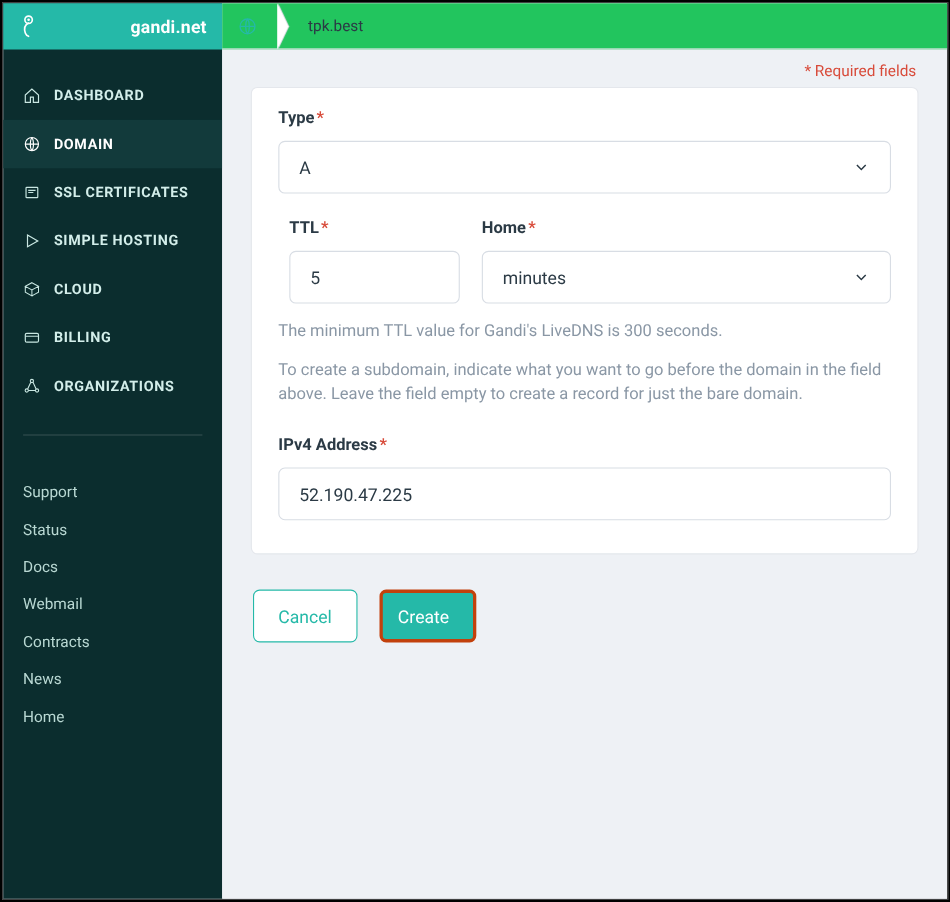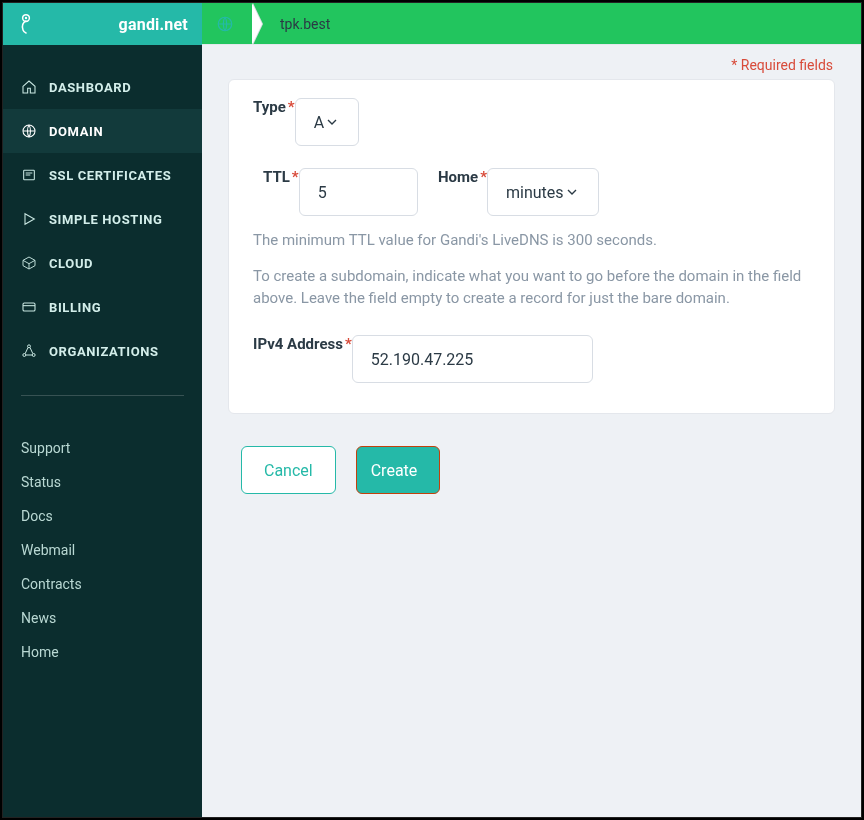--- a/index.html
+++ b/index.html
@@ -136,21 +136,21 @@
     color: #d84b3a;
     font-size: 14px;
     margin: 12px 2px 6px 0;
   }
   .row {
     display: flex;
     gap: 20px;
     margin-top: 22px;
     margin-left: 10px;
   }
-  .field { flex: 1; display:flex; flex-direction:row; }
+  .field { flex: 1; display:flex; flex-direction:column; }
   .label {
     font-size: 15px;
     font-weight: 700;
     color: #2b3a45;
     margin-bottom: 12px;
   }
   .ast { color: #d84b3a; font-weight: 700; margin-left: 2px; }
   .input, .select {
     height: 48px;
     border: 1px solid #d8dde4;
@@ -191,40 +191,40 @@
     padding: 0 18px;
     display: flex;
     align-items: center;
     color: #2b3a45;
     font-size: 15px;
     background: #fff;
   }
   .actions {
     display: flex;
     gap: 20px;
-    margin: 32px 2px 0 13px;
+    margin: 32px 2px 0 2px;
   }
   .btn {
     height: 48px;
     padding: 0 22px;
     border-radius: 6px;
     font-size: 16px;
     cursor: pointer;
     display: inline-flex;
     align-items: center;
     justify-content: center;
   }
   .btn-secondary {
     background: #fff;
     border: 1px solid #25b9a8;
     color: #25b9a8;
   }
   .btn-primary {
     background: #25b9a8;
-    border: 1px solid #c2410c;
+    border: 3px solid #c2410c;
     color: #fff;
     padding-left: 14px;
   }
 </style>
 </head>
 <body>
 
 <div class="frame">
 
   <aside class="sidebar">

